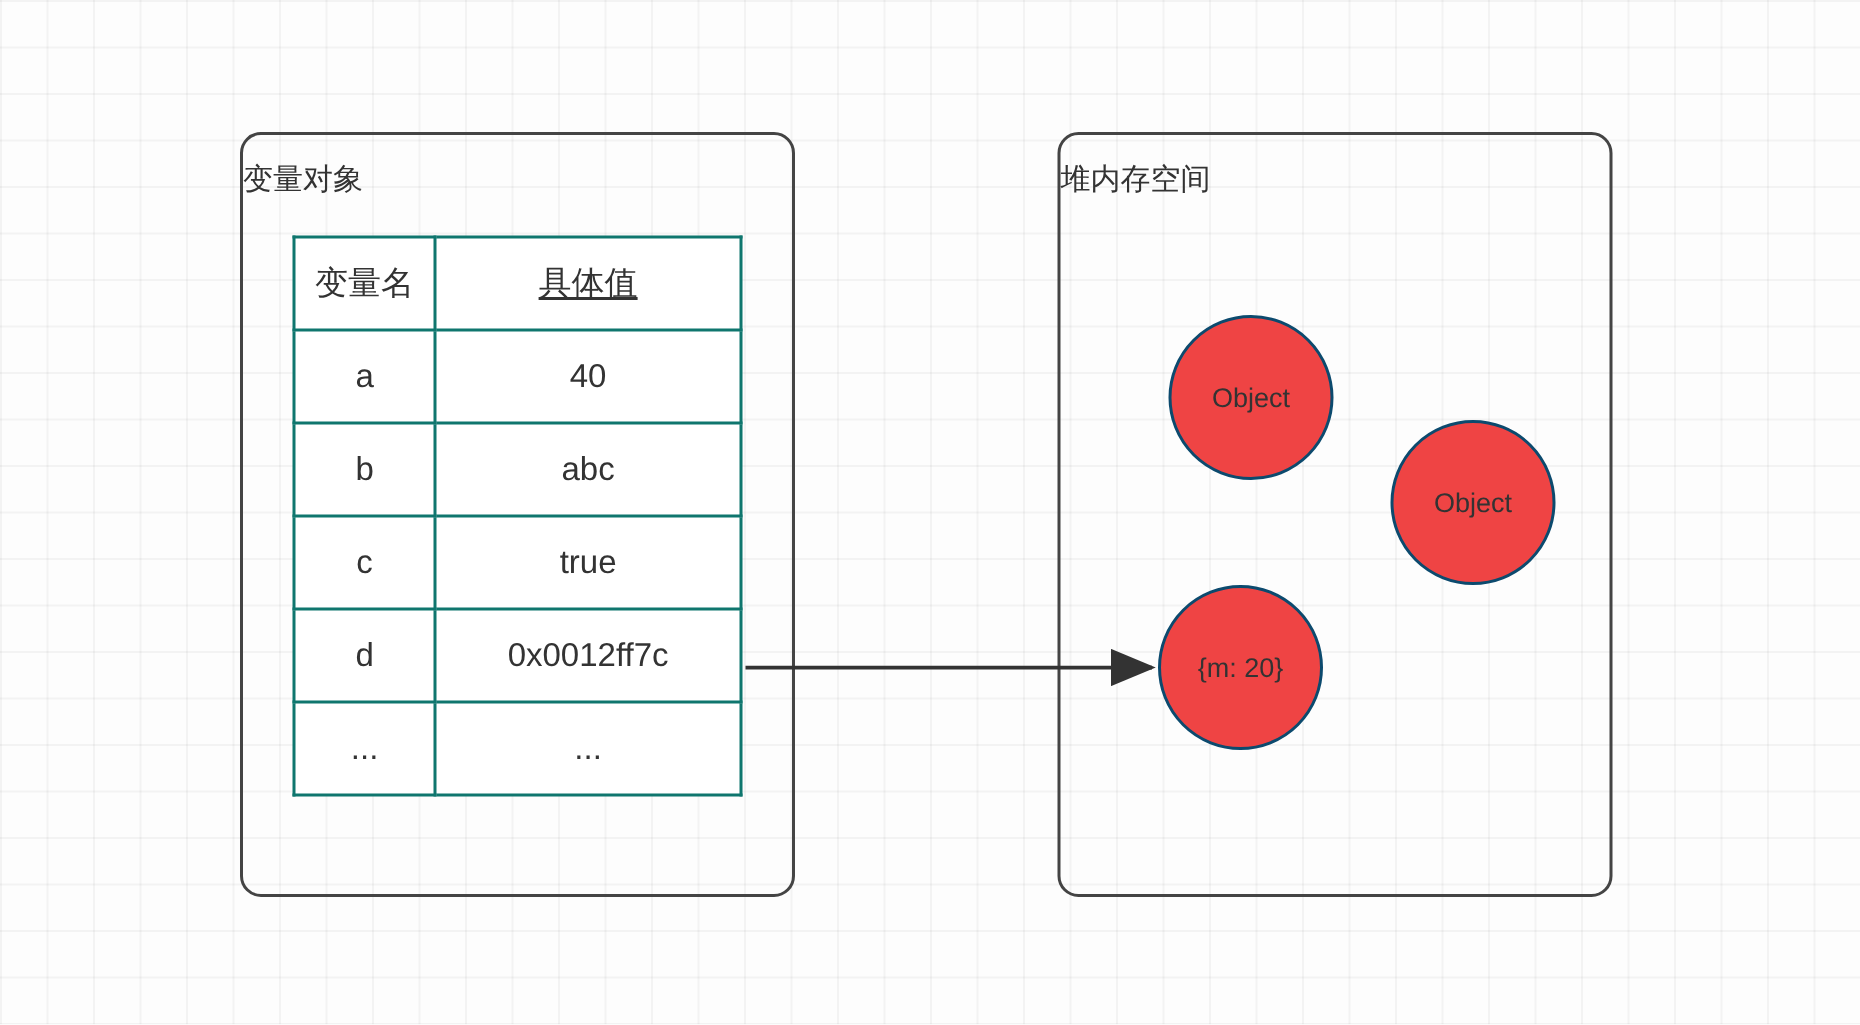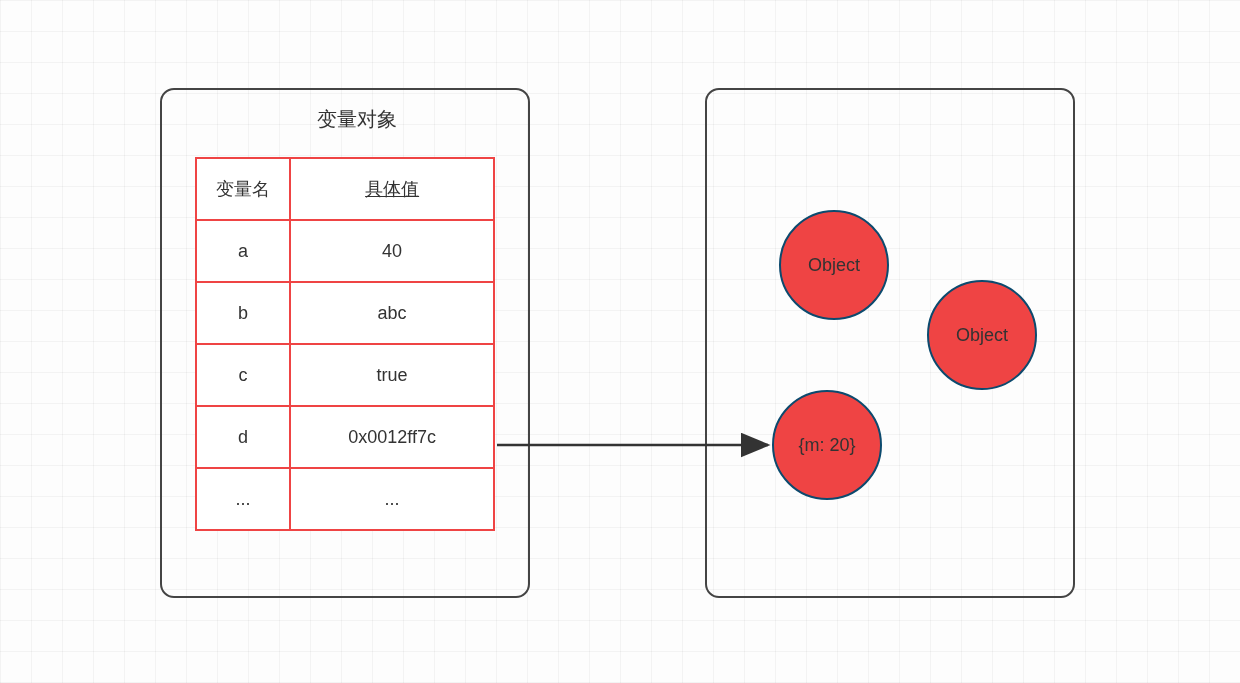--- a/index.html
+++ b/index.html
@@ -20,46 +20,45 @@
       linear-gradient(to bottom, rgba(0,0,0,0.04) 1px, transparent 1px);
     background-size: 31px 31px;
   }
   .panel {
     position: absolute;
     border: 2px solid #444;
     border-radius: 14px;
     background: transparent;
   }
   .panel-title {
-    text-align: center;
+    text-align: left;
     font-size: 20px;
     margin-top: 16px;
-    padding-left: 24px;
   }
   
   #panel-left {
     left: 160px; top: 88px;
     width: 370px; height: 510px;
   }
   
   #panel-right {
     left: 705px; top: 88px;
     width: 370px; height: 510px;
   }
   
   .var-table {
     margin: 24px auto 0 auto;
     border-collapse: collapse;
     width: 300px;
   }
   .var-table th, .var-table td {
-    border: 2px solid #ef4444;
+    border: 2px solid #0f766e;
     text-align: center;
     font-weight: normal;
-    font-size: 18px;
+    font-size: 22px;
     height: 62px;
     background: #fff;
   }
   .var-table .col-name { width: 95px; }
   .var-table .col-val  { width: 205px; text-decoration: underline; }
   
   .heap-obj {
     position: absolute;
     border: 2px solid #0c4a6e;
     border-radius: 50%;
@@ -110,20 +109,21 @@
       </tr>
       <tr>
         <td>...</td>
         <td>...</td>
       </tr>
     </tbody>
   </table>
 </div>
 
 <div id="panel-right" class="panel">
+  <div class="panel-title">堆内存空间</div>
   <div id="obj1" class="heap-obj">
     <span>Object</span>
   </div>
   <div id="obj2" class="heap-obj">
     <span>Object</span>
   </div>
   <div id="obj3" class="heap-obj">
     <span>{m: 20}</span>
   </div>
 </div>

